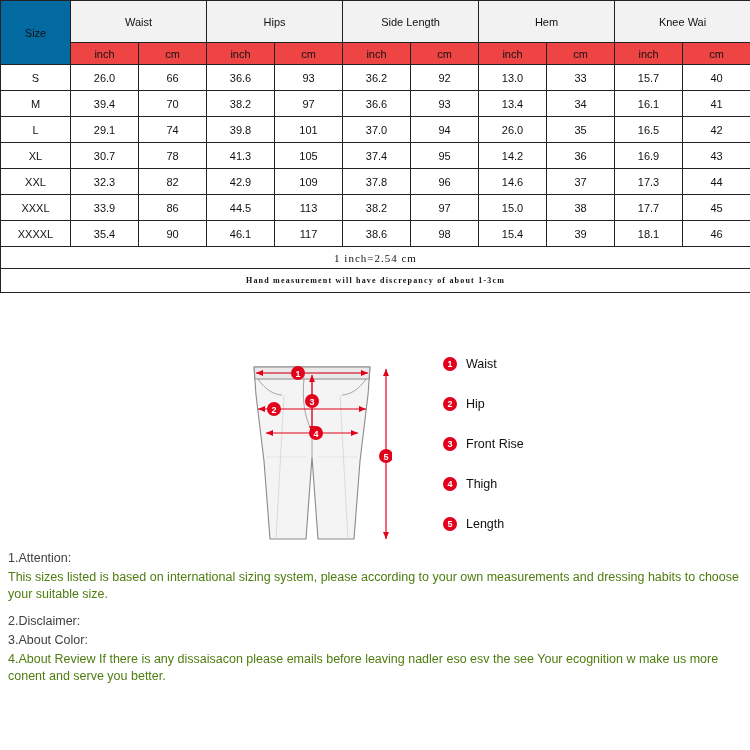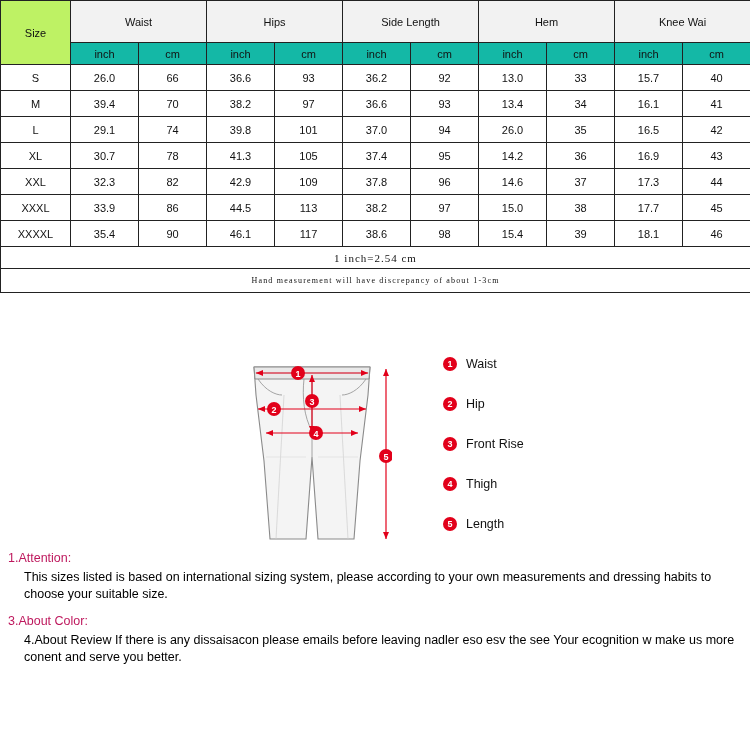--- a/index.html
+++ b/index.html
@@ -32,38 +32,38 @@
     padding: 0;
   }
   .hdr-group {
     height: 42px;
     font-size: 12.5px;
     background: #f2f2f2;
   }
   .hdr-unit {
     height: 22px;
     font-size: 10.5px;
-    background: #14b8a6;
+    background: #ef4444;
   }
   .size-col-head {
     font-size: 12.5px;
-    background: #bef264;
+    background: #0369a1;
   }
   .data-row td { height: 26px; font-size: 11px; }
   .data-row td.size-cell { font-size: 11px; }
   .note-row td {
     height: 22px;
     font-size: 8px;
     letter-spacing: 1px;
     font-family: "Liberation Serif", serif;
     color: #111;
   }
   .note-row.note2 td {
     height: 24px;
-    font-weight: normal;
+    font-weight: bold;
     font-size: 8px;
     letter-spacing: 1.2px;
   }
 
   
   .diagram-wrap {
     position: relative;
     width: 750px;
     height: 285px;
     margin-top: 10px;
@@ -100,28 +100,28 @@
 
   
   .footer {
     position: absolute;
     left: 8px;
     top: 550px;
     width: 740px;
   }
   .foot-head {
     font-size: 12.5px;
-    color: #be185d;
+    color: #404040;
     margin: 0 0 2px 0;
     line-height: 17px;
   }
   .foot-body {
     font-size: 12.5px;
-    color: #000000;
-    margin: 0 0 10px 16px;
+    color: #4d7c0f;
+    margin: 0 0 10px 0;
     line-height: 17px;
   }
   .foot-body.tight { margin-bottom: 12px; }
 </style>
 </head>
 <body>
 
 <div id="page">
 
   <table class="size-table">
@@ -337,19 +337,20 @@
         <span class="legend-badge">5</span>
         <span class="legend-label">Length</span>
       </div>
     </div>
   </div>
 
   <div class="footer">
     <p class="foot-head">1.Attention:</p>
     <p class="foot-body">This sizes listed is based on international sizing system, please according to your own measurements and dressing habits to choose your suitable size.</p>
 
+    <p class="foot-head">2.Disclaimer:</p>
 
     <p class="foot-head">3.About Color:</p>
 
     <p class="foot-body tight">4.About Review If there is any dissaisacon please emails before leaving nadler eso esv the see Your ecognition w make us more conent and serve you better.</p>
   </div>
 
 </div>
 
 </body></html>

